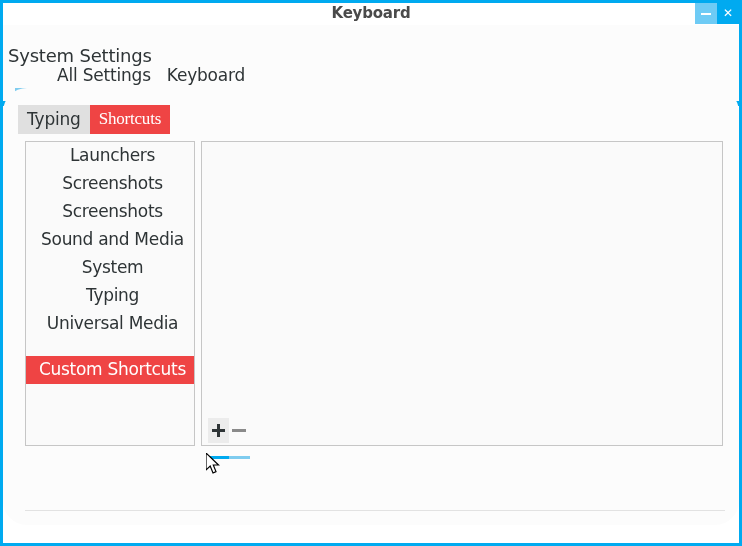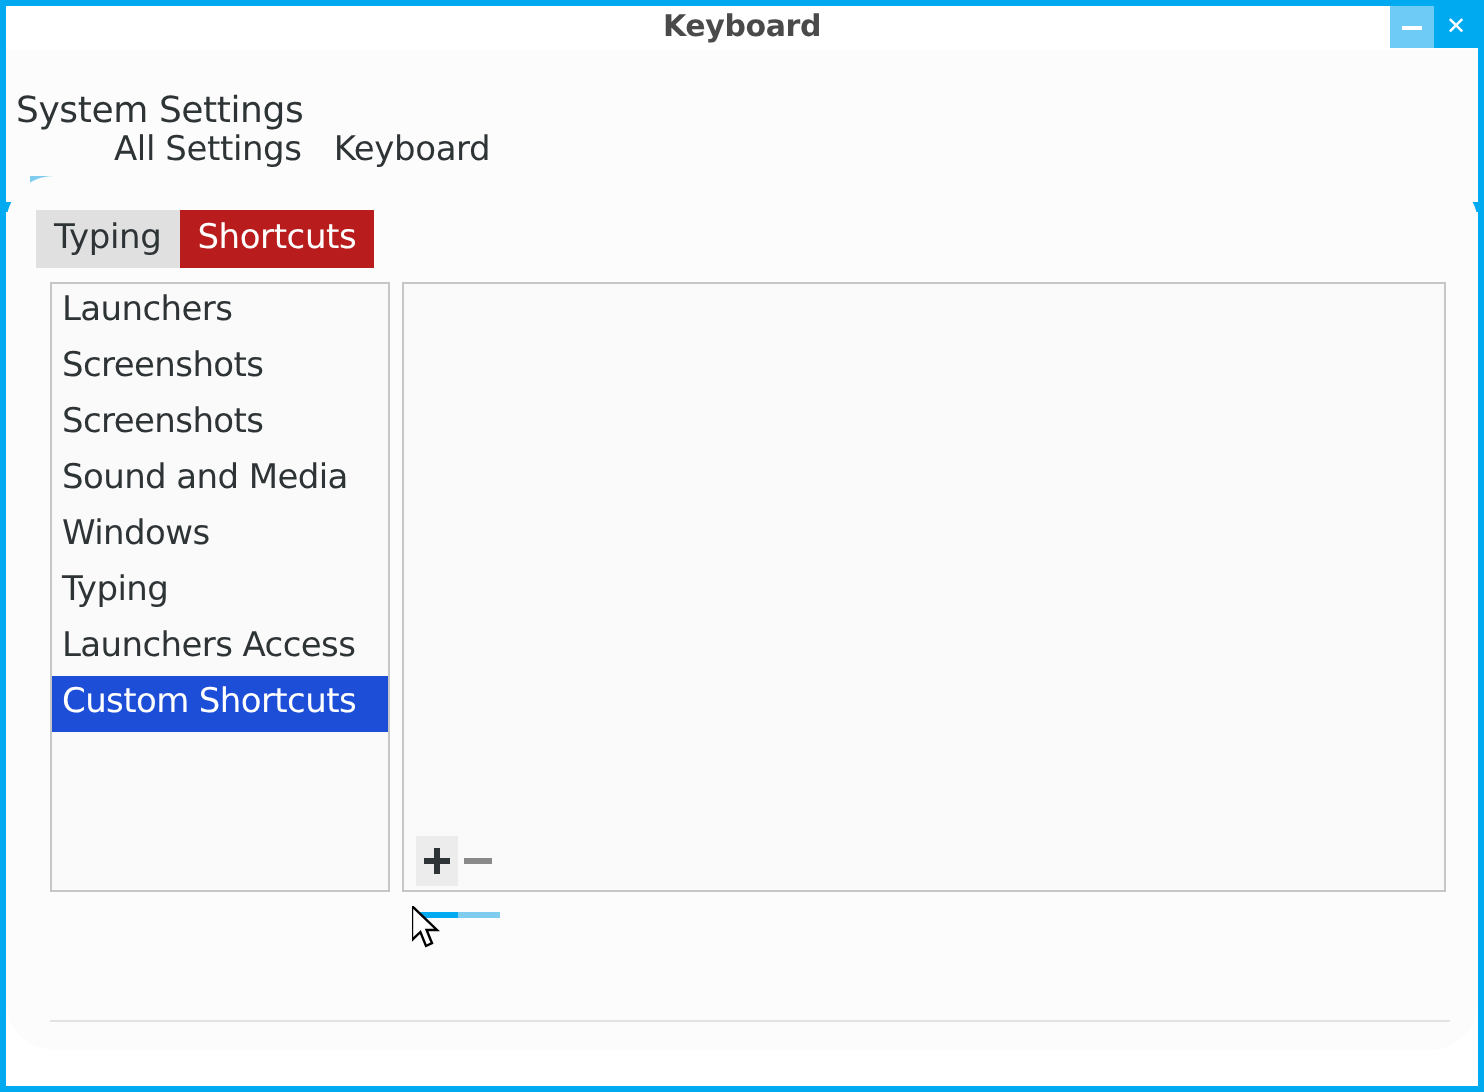--- a/index.html
+++ b/index.html
@@ -144,30 +144,32 @@
     height: 29px;
     line-height: 28px;
     padding: 0 9px;
     font-size: 17px;
     color: #2e3436;
     background: #e0e0e0;
     cursor: default;
     letter-spacing: -0.2px;
   }
   .switch-tab.active {
-    background: #b91c1c;
+    background: #ef4444;
     color: #ffffff;
+    font-family: Liberation Serif, serif;
   }
 
   
   .panel {
     position: absolute;
     box-sizing: border-box;
     background: #fafafa;
     border: 1px solid #c6c6c6;
+    text-align: center;
   }
   .panel-left {
     left: 22px; top: 53px;
     width: 170px;
     height: 305px;
   }
   .panel-right {
     left: 198px; top: 53px;
     width: 522px;
     height: 305px;
@@ -177,22 +179,23 @@
     height: 28px;
     line-height: 27px;
     padding-left: 5px;
     font-size: 17px;
     color: #2e3436;
     white-space: nowrap;
     letter-spacing: -0.3px;
     cursor: default;
   }
   .listitem.selected {
-    background: #1d4ed8;
+    background: #ef4444;
     color: #ffffff;
+    margin-top: 18px;
   }
 
   
   .toolbar {
     position: absolute;
     left: 205px;
     top: 330px;
     height: 25px;
     width: 42px;
   }
@@ -287,23 +290,23 @@
     <div class="switcher">
       <div class="switch-tab">Typing</div>
       <div class="switch-tab active">Shortcuts</div>
     </div>
 
     <div class="panel panel-left">
       <div class="listitem">Launchers</div>
       <div class="listitem">Screenshots</div>
       <div class="listitem">Screenshots</div>
       <div class="listitem">Sound and Media</div>
-      <div class="listitem">Windows</div>
+      <div class="listitem">System</div>
       <div class="listitem">Typing</div>
-      <div class="listitem">Launchers Access</div>
+      <div class="listitem">Universal Media</div>
       <div class="listitem selected">Custom Shortcuts</div>
     </div>
 
     <div class="panel panel-right"></div>
 
     <div class="toolbar">
       <div class="tbtn tbtn-add">
         <span class="bar-h"></span>
         <span class="bar-v"></span>
       </div>

